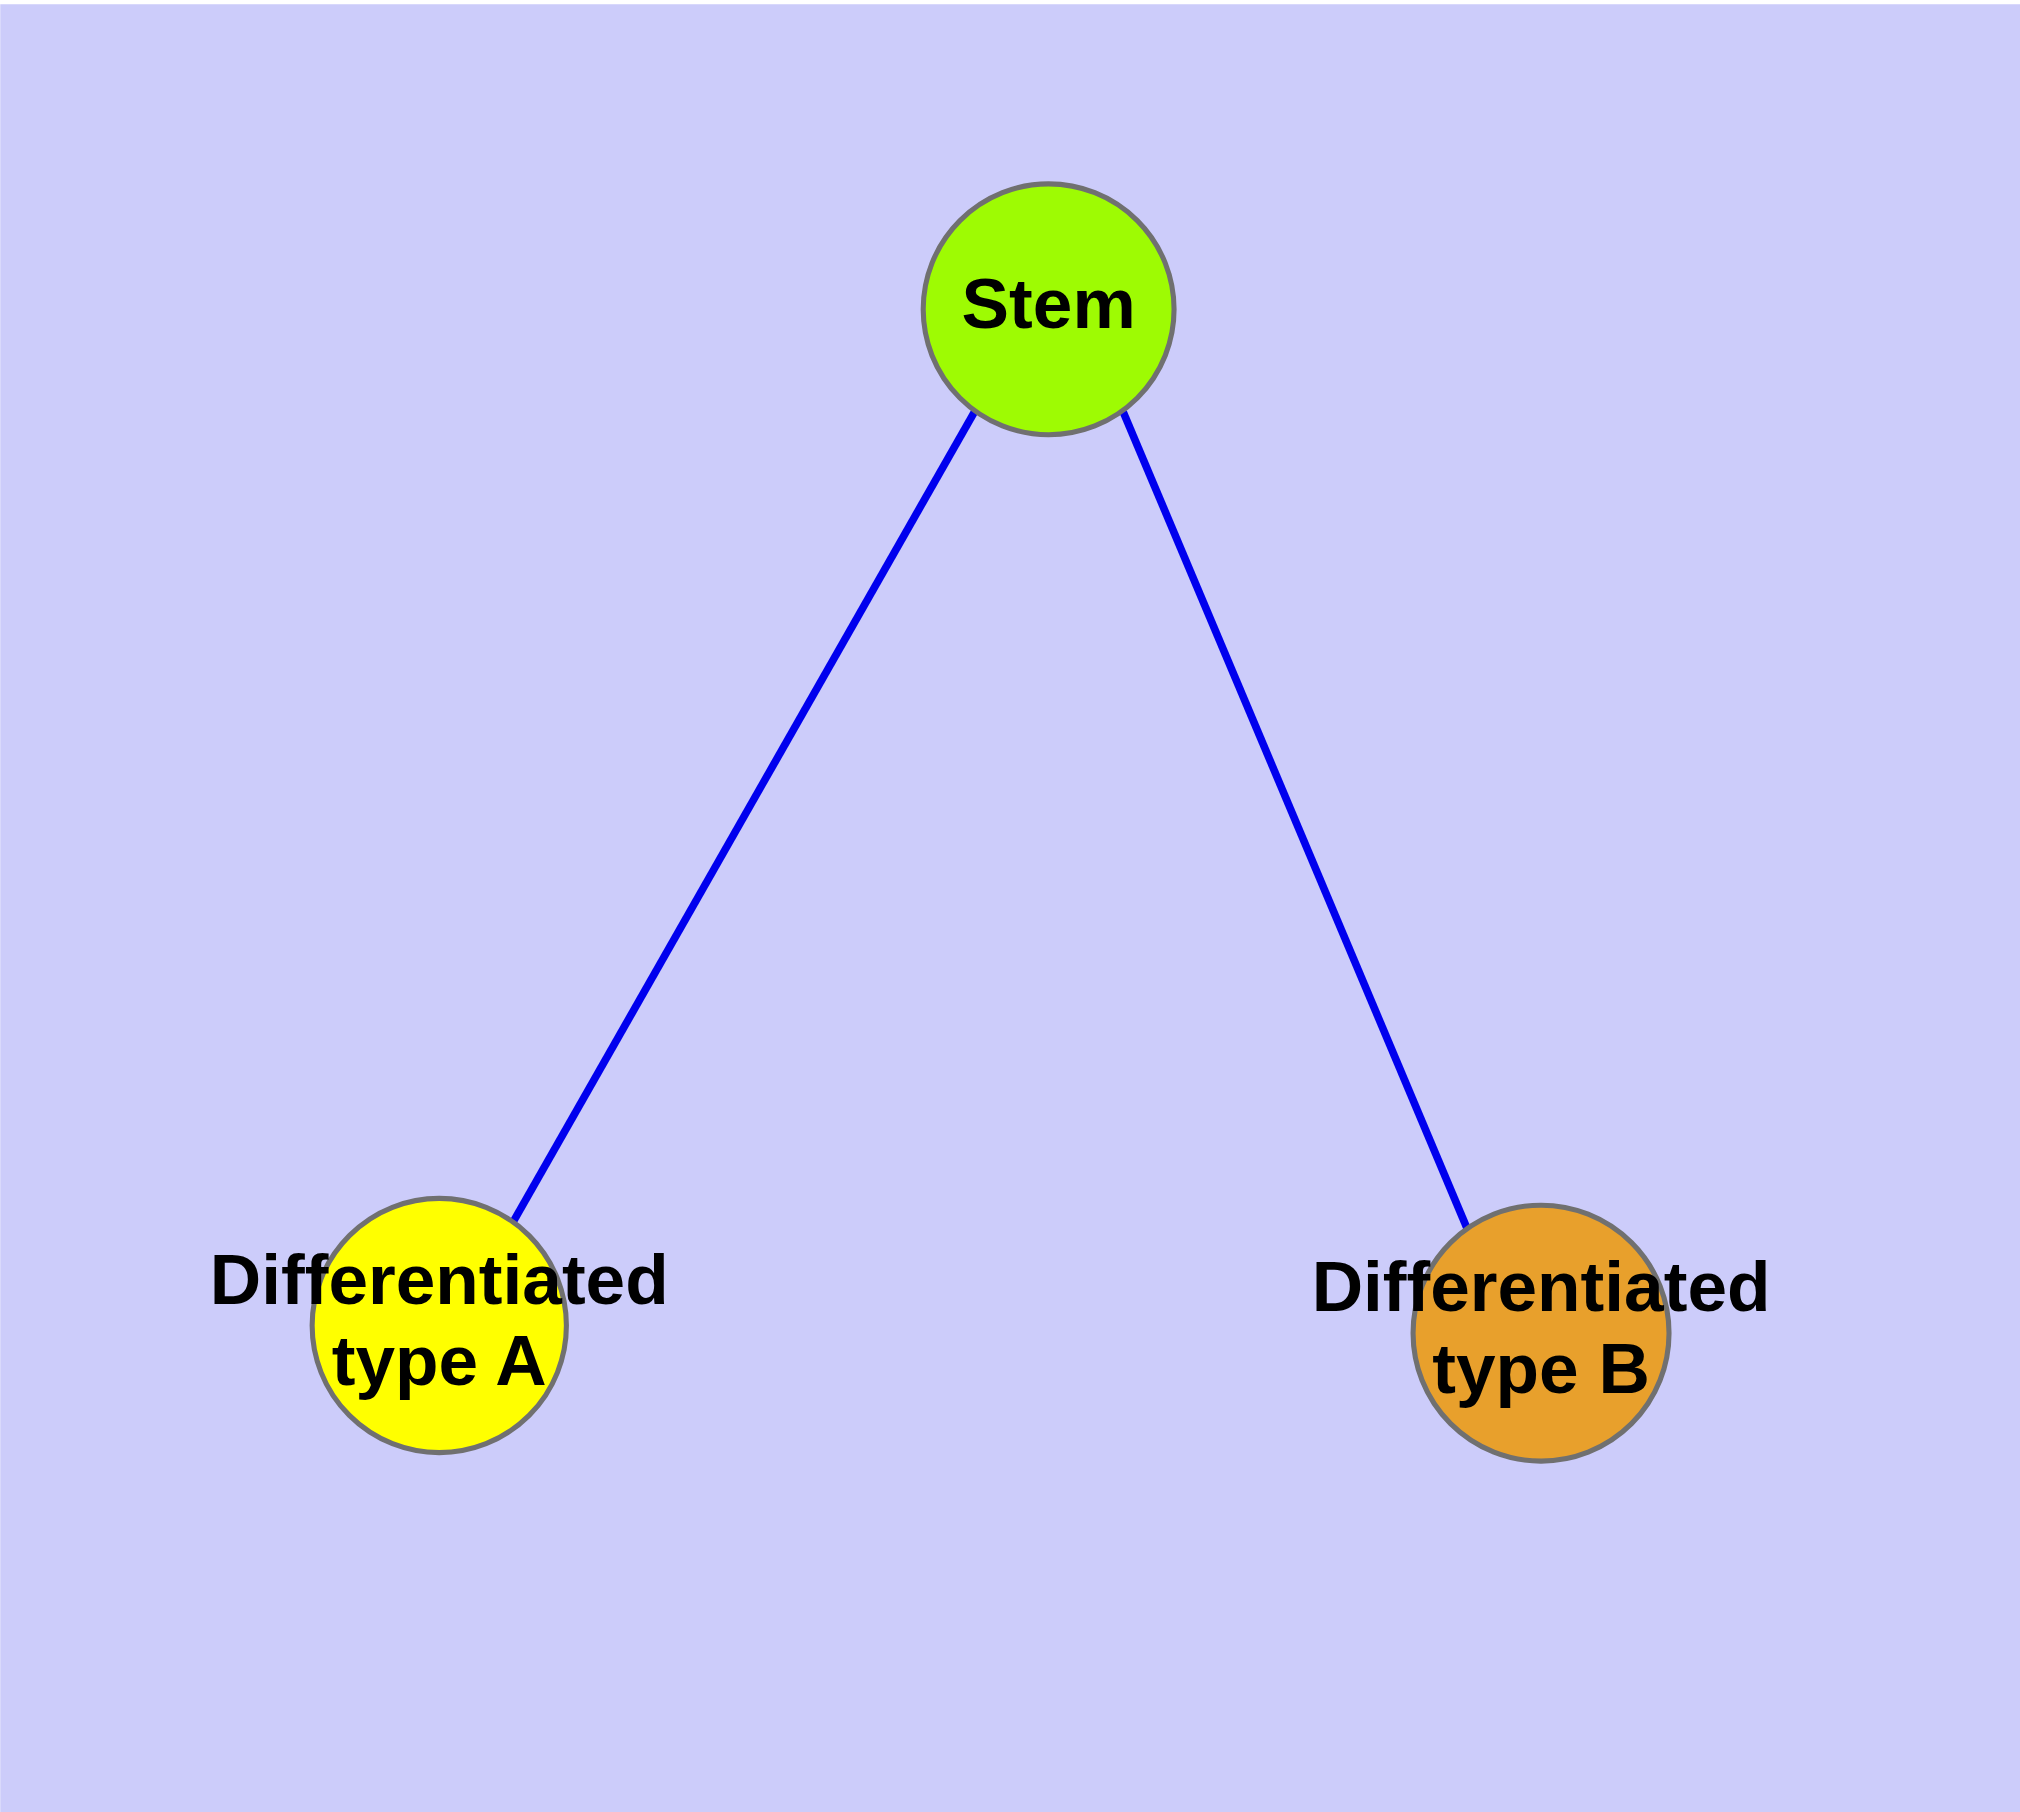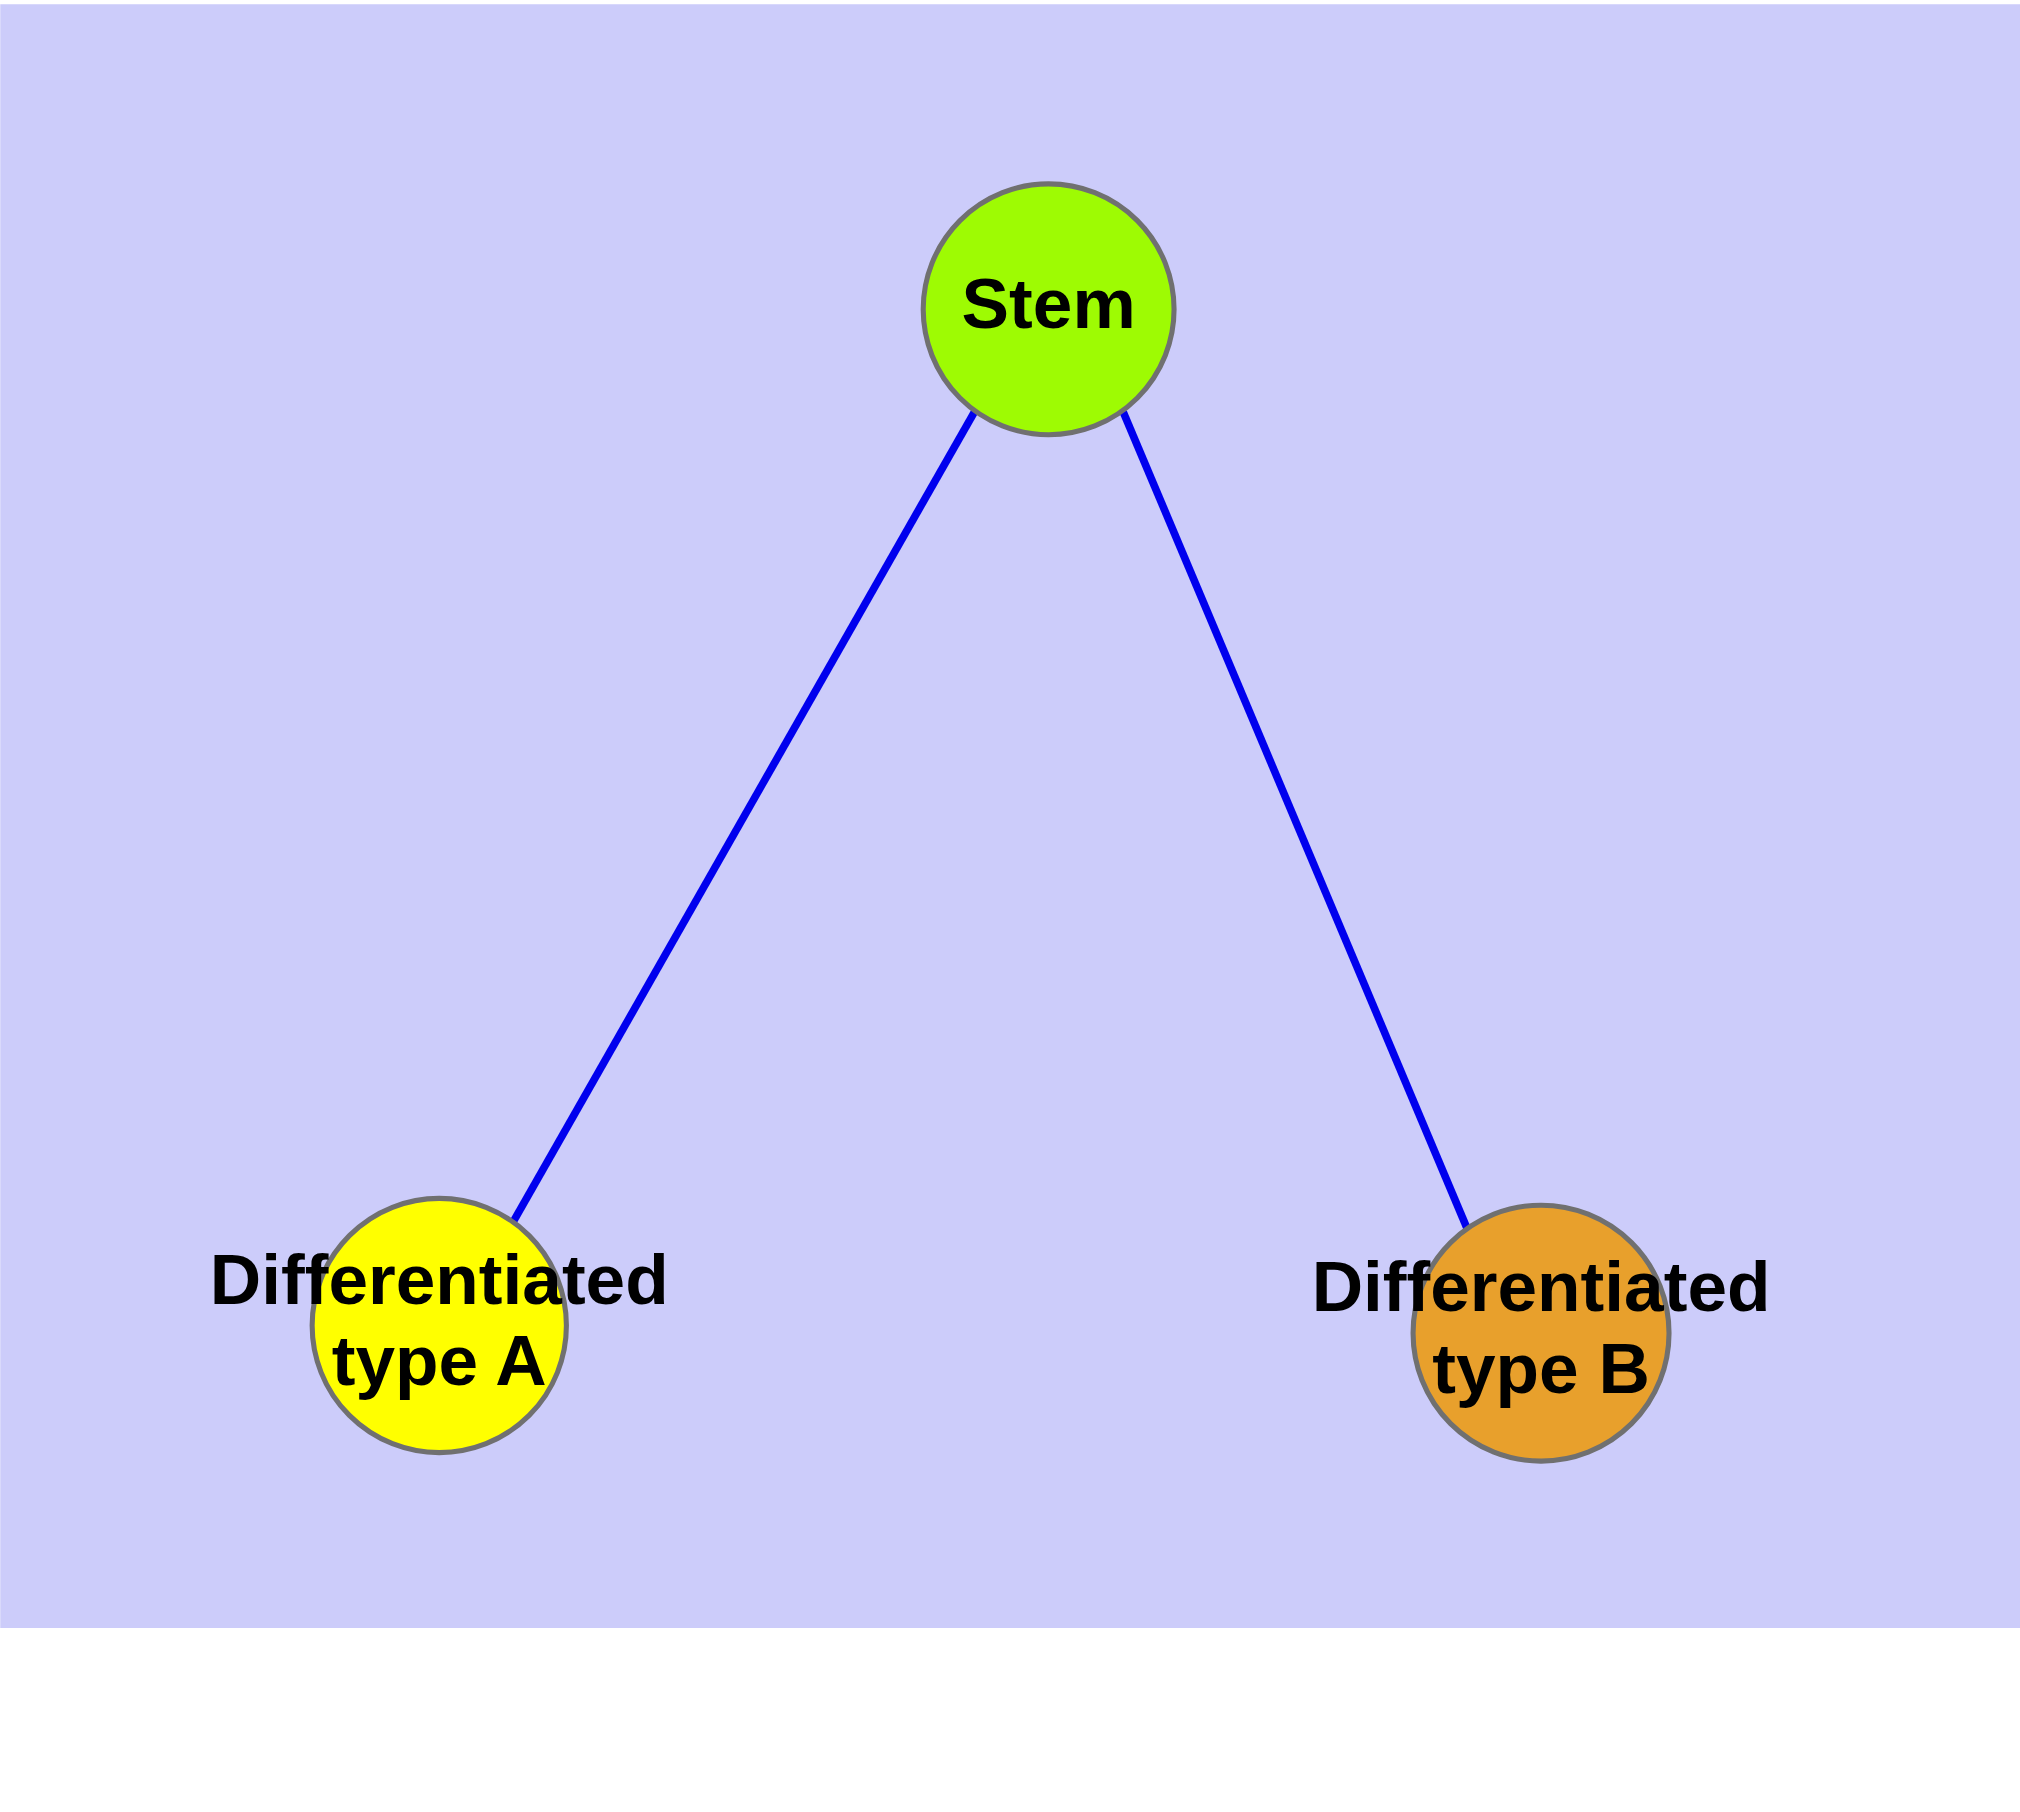--- a/index.html
+++ b/index.html
@@ -3,21 +3,21 @@
 <meta charset="utf-8">
 <style>
   html, body {
     margin: 0;
     padding: 0;
     background: #ffffff;
   }
   #canvas {
     position: relative;
     width: 2021px;
-    height: 1628px;
+    height: 1812px;
     background: #ffffff;
     overflow: hidden;
     font-family: "Liberation Sans", "DejaVu Sans", sans-serif;
   }
   #graph-svg {
     position: absolute;
     left: 0;
     top: 0;
     width: 2021px;
     height: 1812px;

